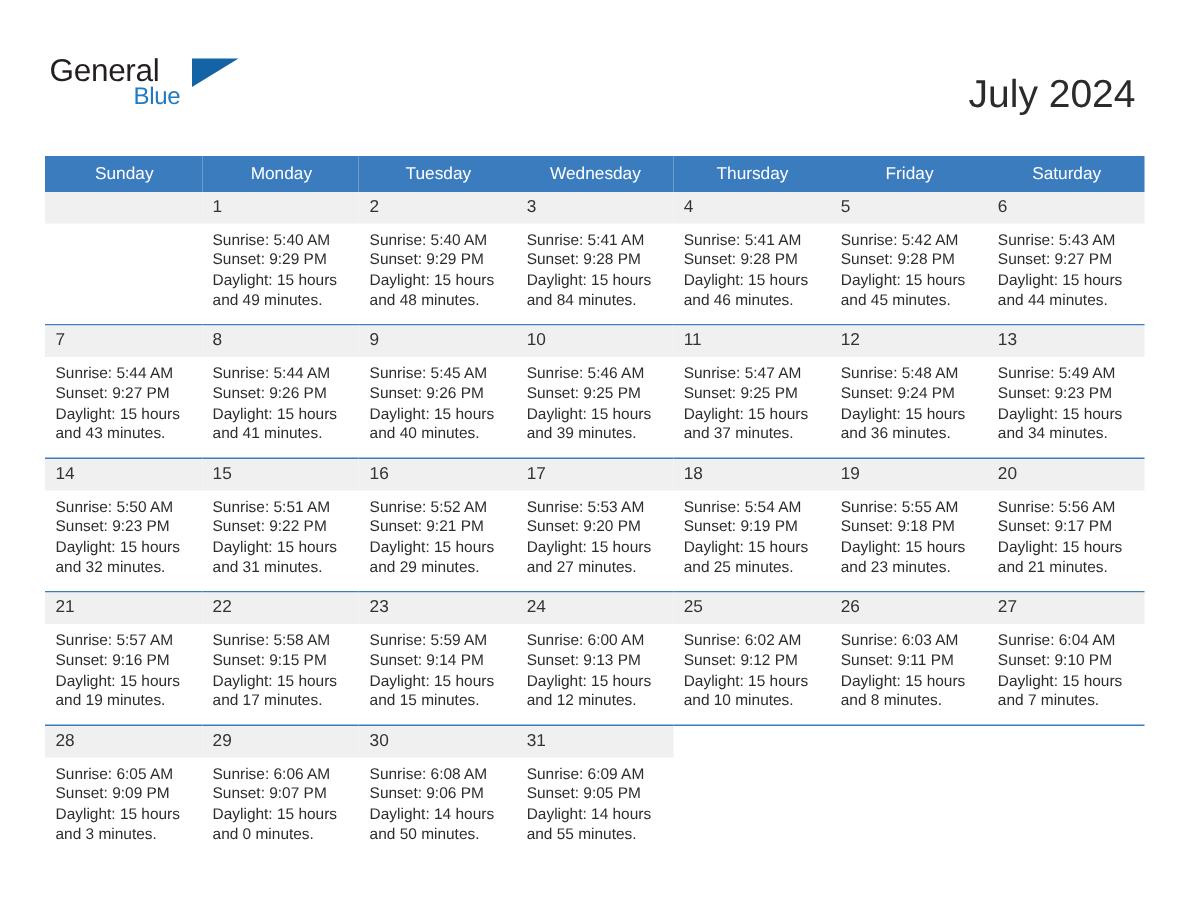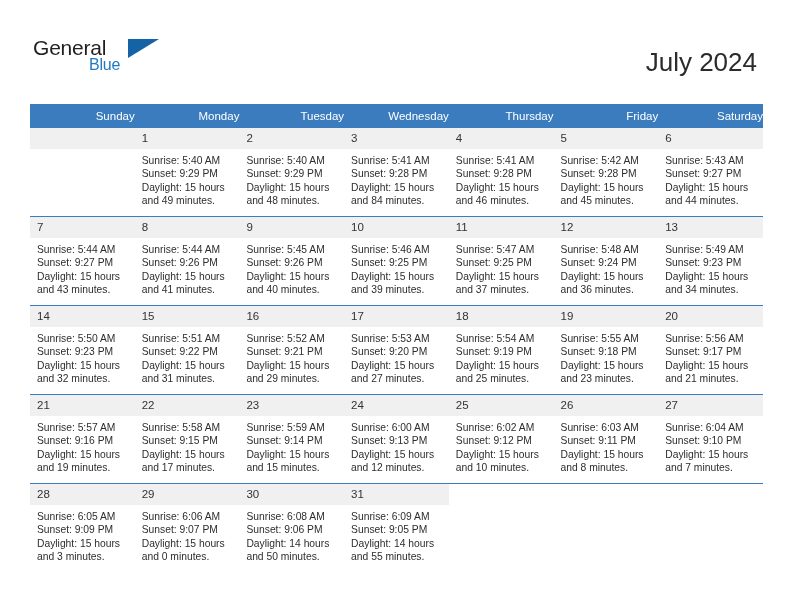--- a/index.html
+++ b/index.html
@@ -92,21 +92,21 @@
     top: 104px;
     width: 733px;
     border-collapse: collapse;
     table-layout: fixed;
   }
   .calendar th {
     background: #3a7cbe;
     color: #ffffff;
     font-size: 11.5px;
     font-weight: normal;
-    text-align: right;
+    text-align: center;
     padding: 6px 0 6px 1px;
     height: 10px;
     border: none;
   }
   .calendar td {
     vertical-align: top;
     padding: 0;
     border: none;
     width: 104.71px;
     height: 88px;

